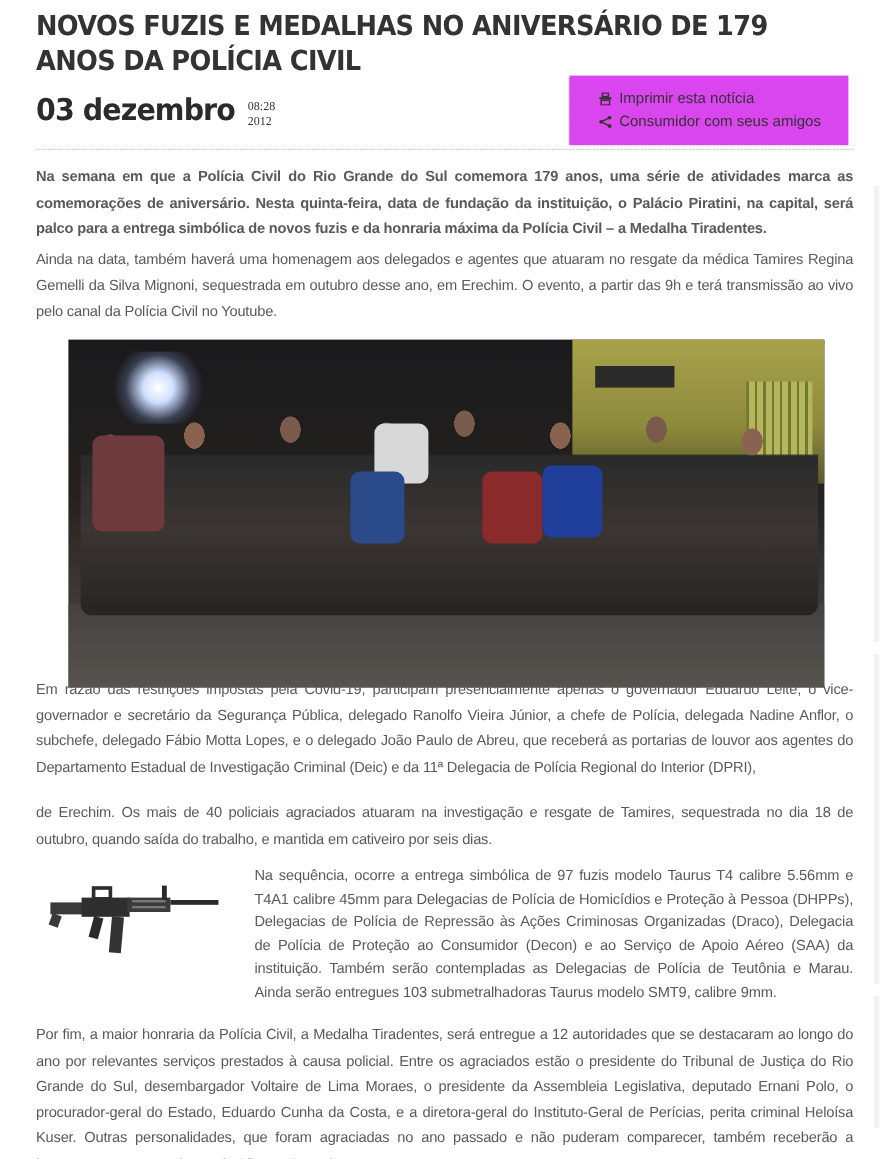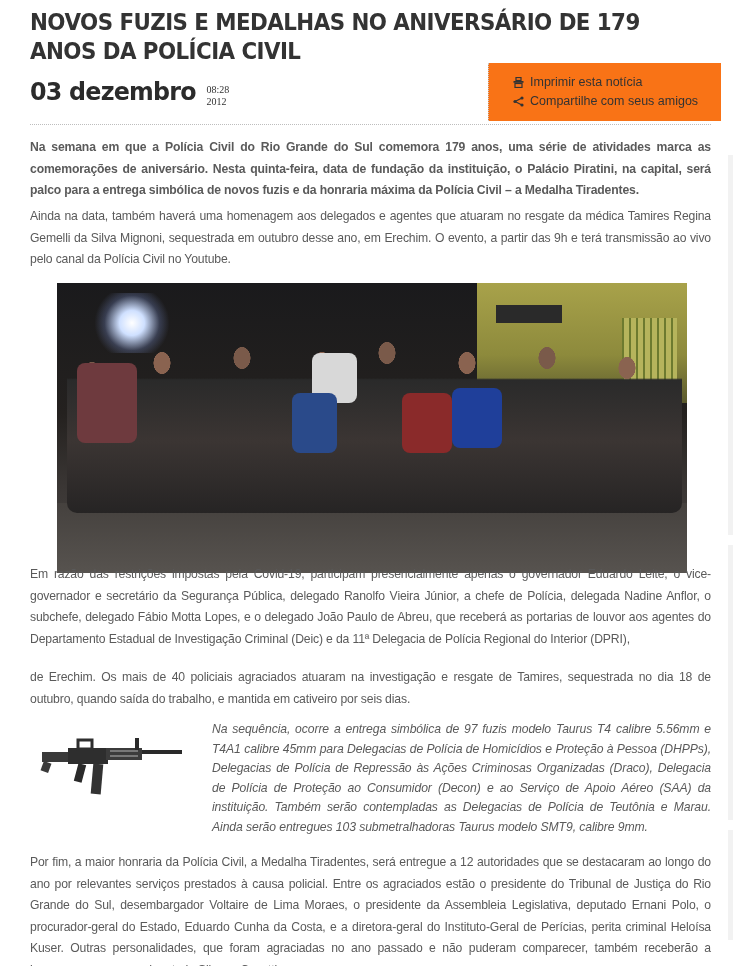--- a/index.html
+++ b/index.html
@@ -15,22 +15,22 @@
 
   .date-block { position: absolute; left: 30px; top: 76px; display: flex; align-items: flex-end; }
   .date-main {
     font-family: "DejaVu Sans", sans-serif; font-weight: bold;
     font-size: 25px; line-height: 32px; color: #2b2b2b; letter-spacing: -0.8px;
     transform: scaleX(0.95); transform-origin: left top;
   }
   .date-small { margin-left: 2px; margin-top: 4px; font-size: 10px; line-height: 12px; color: #333; font-family: Liberation Serif, serif; }
 
   .share-box {
-    position: absolute; left: 488px; top: 63px; width: 233px; height: 58px;
-    background: #f97316; border-left: 1px dotted #c8c8c8;
+    position: absolute; left: 474px; top: 63px; width: 233px; height: 58px;
+    background: #d946ef; border-left: 1px dotted #c8c8c8;
   }
   .share-item { position: absolute; left: 22px; display: flex; align-items: center; font-size: 12.5px; color: #333333; cursor: pointer; }
   .share-item .ico { width: 14px; display: inline-flex; justify-content: center; margin-right: 5px; font-size: 11px; color: #333; }
   .share-item.print { top: 12px; }
   .share-item.share { top: 31px; }
 
   .divider { position: absolute; left: 30px; top: 124px; width: 681px; border-top: 1px dotted #bdbdbd; }
 
   .para {
     position: absolute; left: 30px; width: 681px;
@@ -81,21 +81,21 @@
   .photo .shirt2 { position: absolute; left: 235px; top: 110px; width: 45px; height: 60px; background: #2a4a8a; border-radius: 8px; }
   .photo .shirt3 { position: absolute; left: 345px; top: 110px; width: 50px; height: 60px; background: #8a2a2a; border-radius: 8px; }
   .photo .shirt4 { position: absolute; left: 395px; top: 105px; width: 50px; height: 60px; background: #1f3f9a; border-radius: 8px; }
   .photo .shirt5 { position: absolute; left: 255px; top: 70px; width: 45px; height: 50px; background: #d8d8d8; border-radius: 8px; }
   .photo .road { position: absolute; left: 0; bottom: 0; width: 100%; height: 70px; background: linear-gradient(180deg, #45413e, #57534f); }
 
   .rifle { position: absolute; left: 40px; top: 730px; width: 145px; height: 75px; }
 
   .p5 {
     position: absolute; left: 212px; top: 720px; width: 499px;
-    font-size: 12.2px; line-height: 19.5px; color: #5a5a5a; text-align: justify; letter-spacing: -0.1px; font-style: italic;
+    font-size: 12.2px; line-height: 19.5px; color: #5a5a5a; text-align: justify; letter-spacing: -0.1px;
   }
 
   .side-edge { position: absolute; left: 728px; width: 5px; background: #f2f2f2; }
   .e1 { top: 155px; height: 380px; }
   .e2 { top: 545px; height: 275px; }
   .e3 { top: 830px; height: 110px; }
 </style>
 </head>
 <body>
 
@@ -122,21 +122,21 @@
   </a>
   <a class="share-item share">
     <span class="ico">
       <svg width="11" height="11" viewBox="0 0 11 11">
           <circle cx="9" cy="2" r="1.6" fill="#333"></circle>
           <circle cx="2" cy="5.5" r="1.6" fill="#333"></circle>
           <circle cx="9" cy="9" r="1.6" fill="#333"></circle>
           <path d="M9 2 L2 5.5 L9 9" stroke="#333" stroke-width="1.2" fill="none"></path>
         </svg>
     </span>
-    <span>Compartilhe com seus amigos</span>
+    <span>Consumidor com seus amigos</span>
   </a>
 </div>
 
 <div class="divider"></div>
 
 <p class="para p1">Na semana em que a Polícia Civil do Rio Grande do Sul comemora 179 anos, uma série de atividades marca as comemorações de aniversário. Nesta quinta-feira, data de fundação da instituição, o Palácio Piratini, na capital, será palco para a entrega simbólica de novos fuzis e da honraria máxima da Polícia Civil – a Medalha Tiradentes.</p>
 <p class="para p2">Ainda na data, também haverá uma homenagem aos delegados e agentes que atuaram no resgate da médica Tamires Regina Gemelli da Silva Mignoni, sequestrada em outubro desse ano, em Erechim. O evento, a partir das 9h e terá transmissão ao vivo pelo canal da Polícia Civil no Youtube.</p>
 
 <div class="photo">
   <div class="building"></div>

